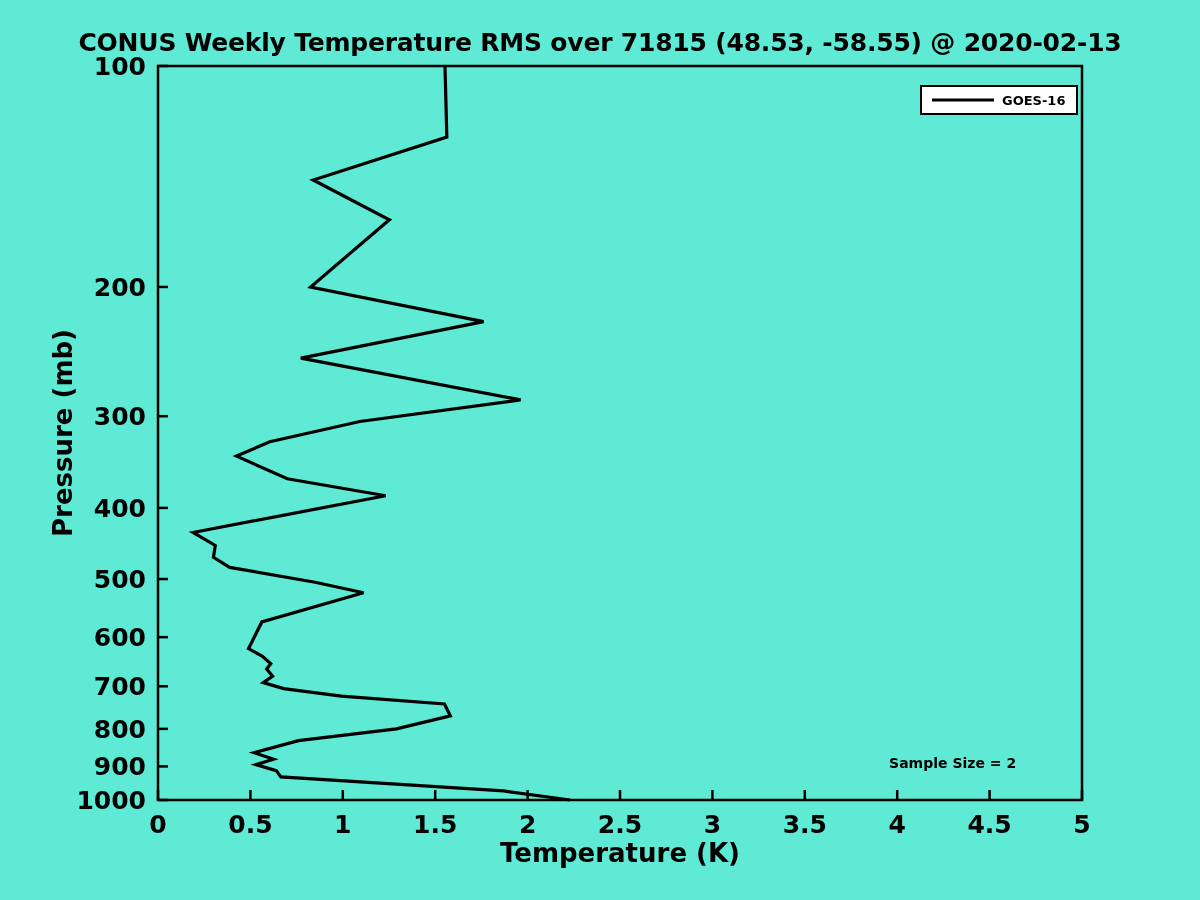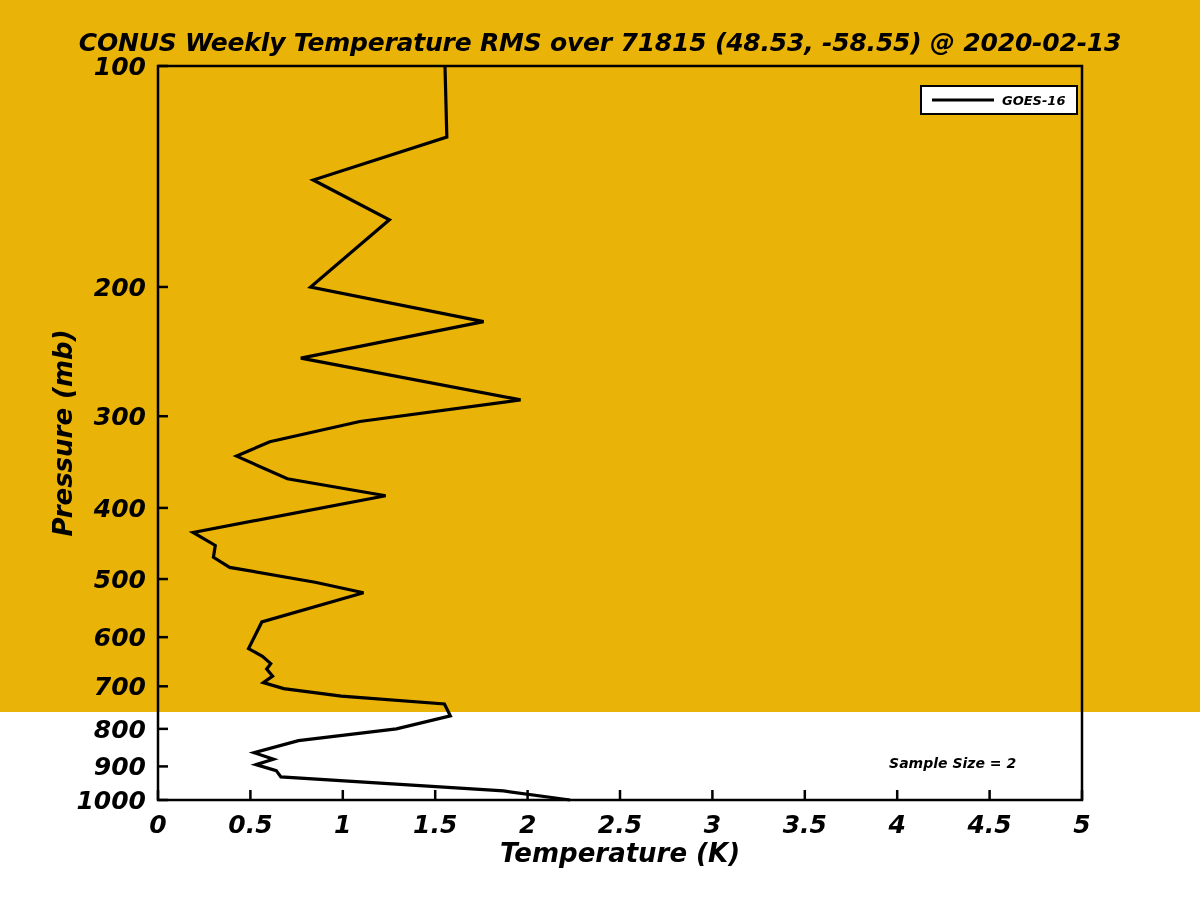--- a/index.html
+++ b/index.html
@@ -9,23 +9,22 @@
   }
   body {
     width: 1200px;
     height: 900px;
     font-family: "DejaVu Sans", sans-serif;
     overflow: hidden;
   }
   #figure {
     position: relative;
     width: 1200px;
-    height: 712px;
-    background: #eab308;
-    font-style: italic;
+    height: 900px;
+    background: #5eead4;
   }
   #chart-title {
     position: absolute;
     left: 0;
     top: 28px;
     width: 1200px;
     text-align: center;
     font-size: 25px;
     font-weight: bold;
     color: #000000;

